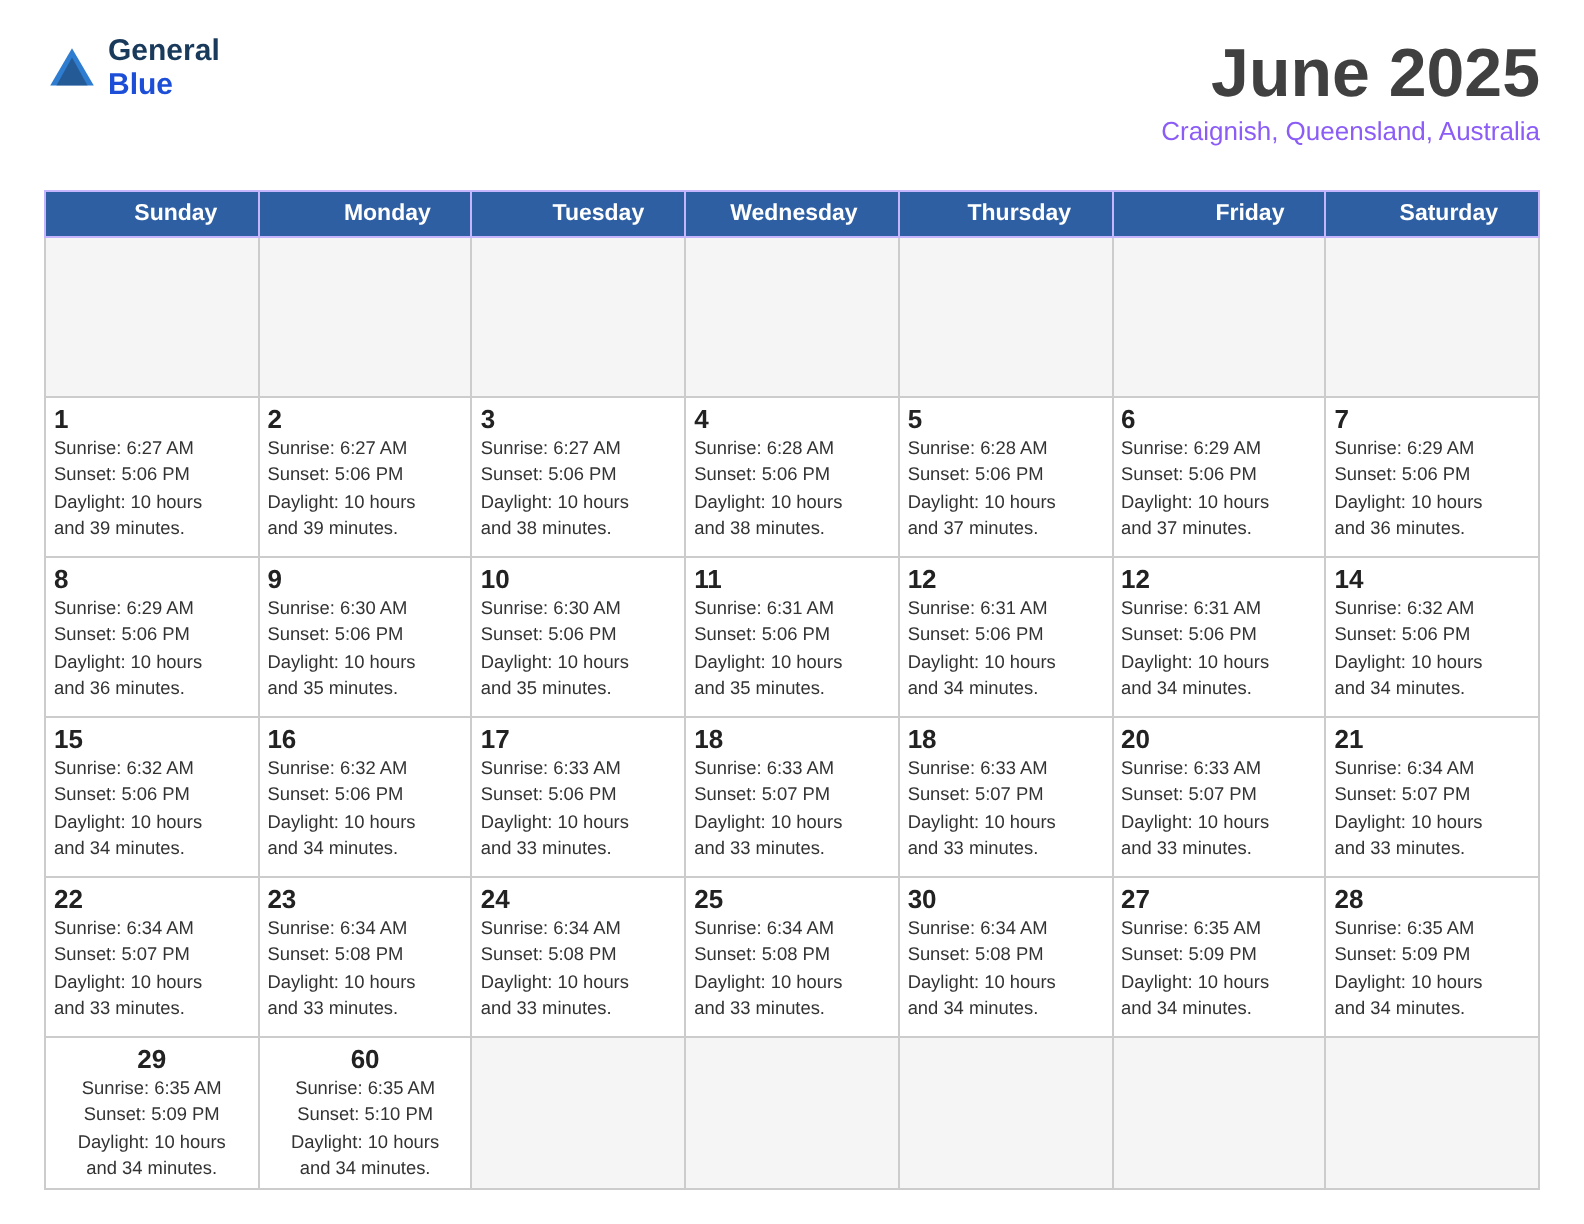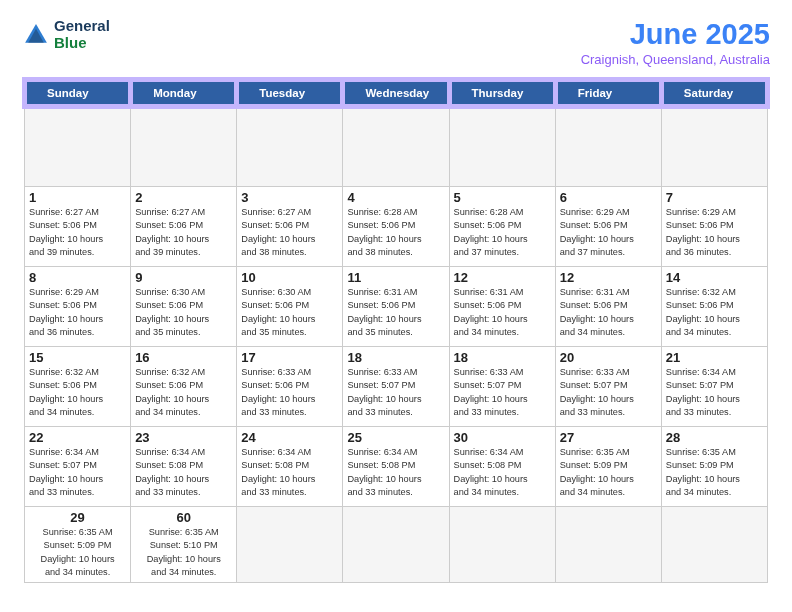--- a/index.html
+++ b/index.html
@@ -13,66 +13,66 @@
     .page {
       width: 792px;
       height: 612px;
       padding: 18px 22px 12px 22px;
       background: #fff;
     }
     .header-row {
       display: flex;
       justify-content: space-between;
       align-items: flex-start;
-      margin-bottom: 10px;
+      margin-bottom: 22px;
     }
     .logo {
       display: flex;
       align-items: center;
       gap: 4px;
     }
     .logo-text {
       font-size: 15px;
       font-weight: bold;
       color: #1a3a5c;
       line-height: 1.1;
     }
     .logo-blue {
-      color: #15803d;
+      color: #1d4ed8;
     }
     .logo-icon {
       width: 28px;
       height: 28px;
     }
     .title-block {
       text-align: right;
     }
     .month-title {
-      font-size: 29px;
+      font-size: 34px;
       font-weight: bold;
-      color: #3b82f6;
+      color: #404040;
     }
     .location {
       font-size: 13px;
       color: #8b5cf6;
       margin-top: 1px;
     }
     .calendar {
       width: 100%;
       border-collapse: collapse;
       table-layout: fixed;
     }
     .calendar th {
       background: #2e5fa3;
       color: #fff;
       font-size: 11.5px;
       font-weight: bold;
       padding: 5px 20px;
-      text-align: left;
-      border: 5px solid #c4b5fd;
+      text-align: right;
+      border: 1px solid #c4b5fd;
     }
     .calendar td {
       border: 1px solid #ccc;
       vertical-align: top;
       padding: 3px 4px 3px 4px;
       font-size: 9.2px;
       color: #333;
       background: #fff;
       height: 80px;
     }

